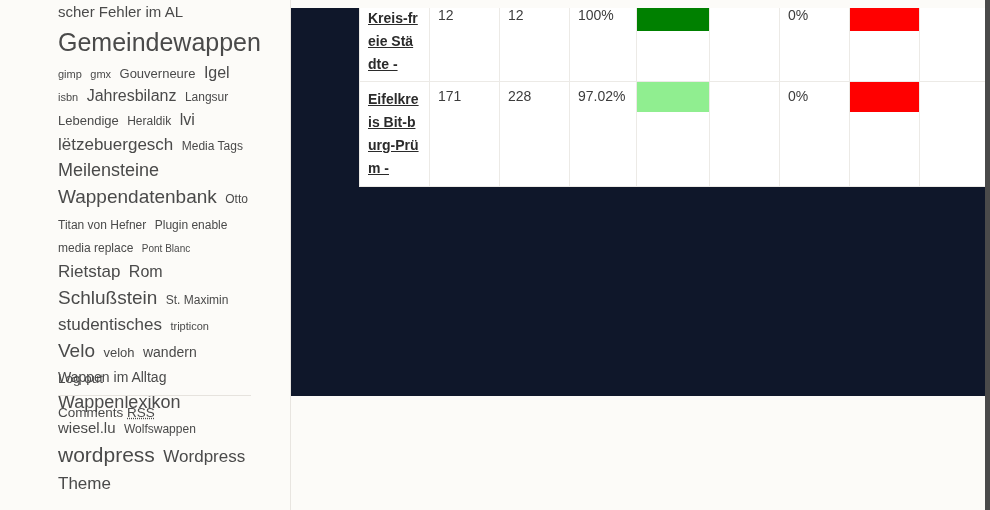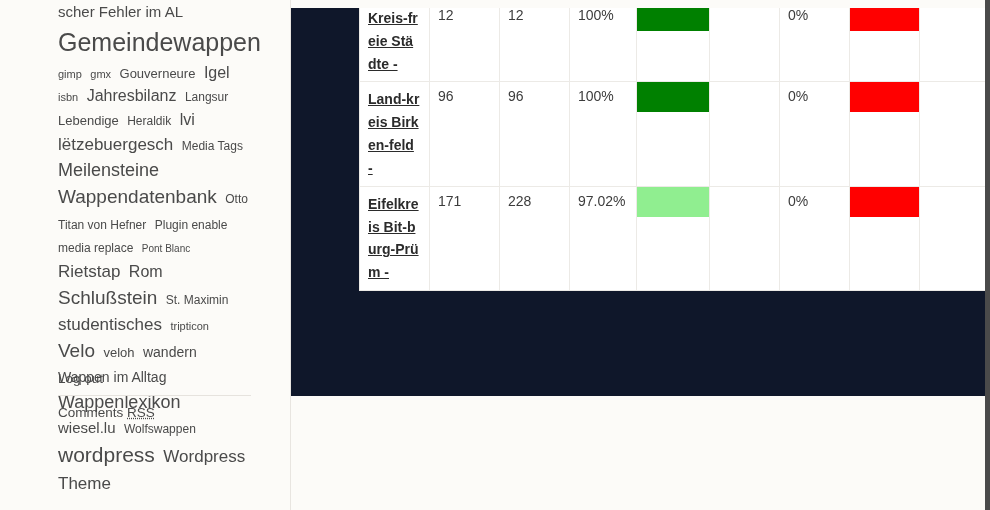--- a/index.html
+++ b/index.html
@@ -147,35 +147,20 @@
               <span class="bar-fill" style="background: rgb(0, 128, 0);"></span>
             </td>
             <td class="c-blank"></td>
             <td class="c-pct2">0%</td>
             <td class="c-bar2">
               <span class="bar-fill" style="background: rgb(255, 0, 0);"></span>
             </td>
             <td class="c-tail"></td>
           </tr>
           <tr>
-            <td class="c-name"><a>Land-kreis Birken-feld -</a></td>
-            <td class="c-total">96</td>
-            <td class="c-done">96</td>
-            <td class="c-pct">100%</td>
-            <td class="c-bar1">
-              <span class="bar-fill" style="background: rgb(0, 128, 0);"></span>
-            </td>
-            <td class="c-blank"></td>
-            <td class="c-pct2">0%</td>
-            <td class="c-bar2">
-              <span class="bar-fill" style="background: rgb(255, 0, 0);"></span>
-            </td>
-            <td class="c-tail"></td>
-          </tr>
-          <tr>
             <td class="c-name"><a>Eifelkreis Bit-burg-Prüm -</a></td>
             <td class="c-total">171</td>
             <td class="c-done">228</td>
             <td class="c-pct">97.02%</td>
             <td class="c-bar1">
               <span class="bar-fill" style="background: rgb(144, 238, 144);"></span>
             </td>
             <td class="c-blank"></td>
             <td class="c-pct2">0%</td>
             <td class="c-bar2">

